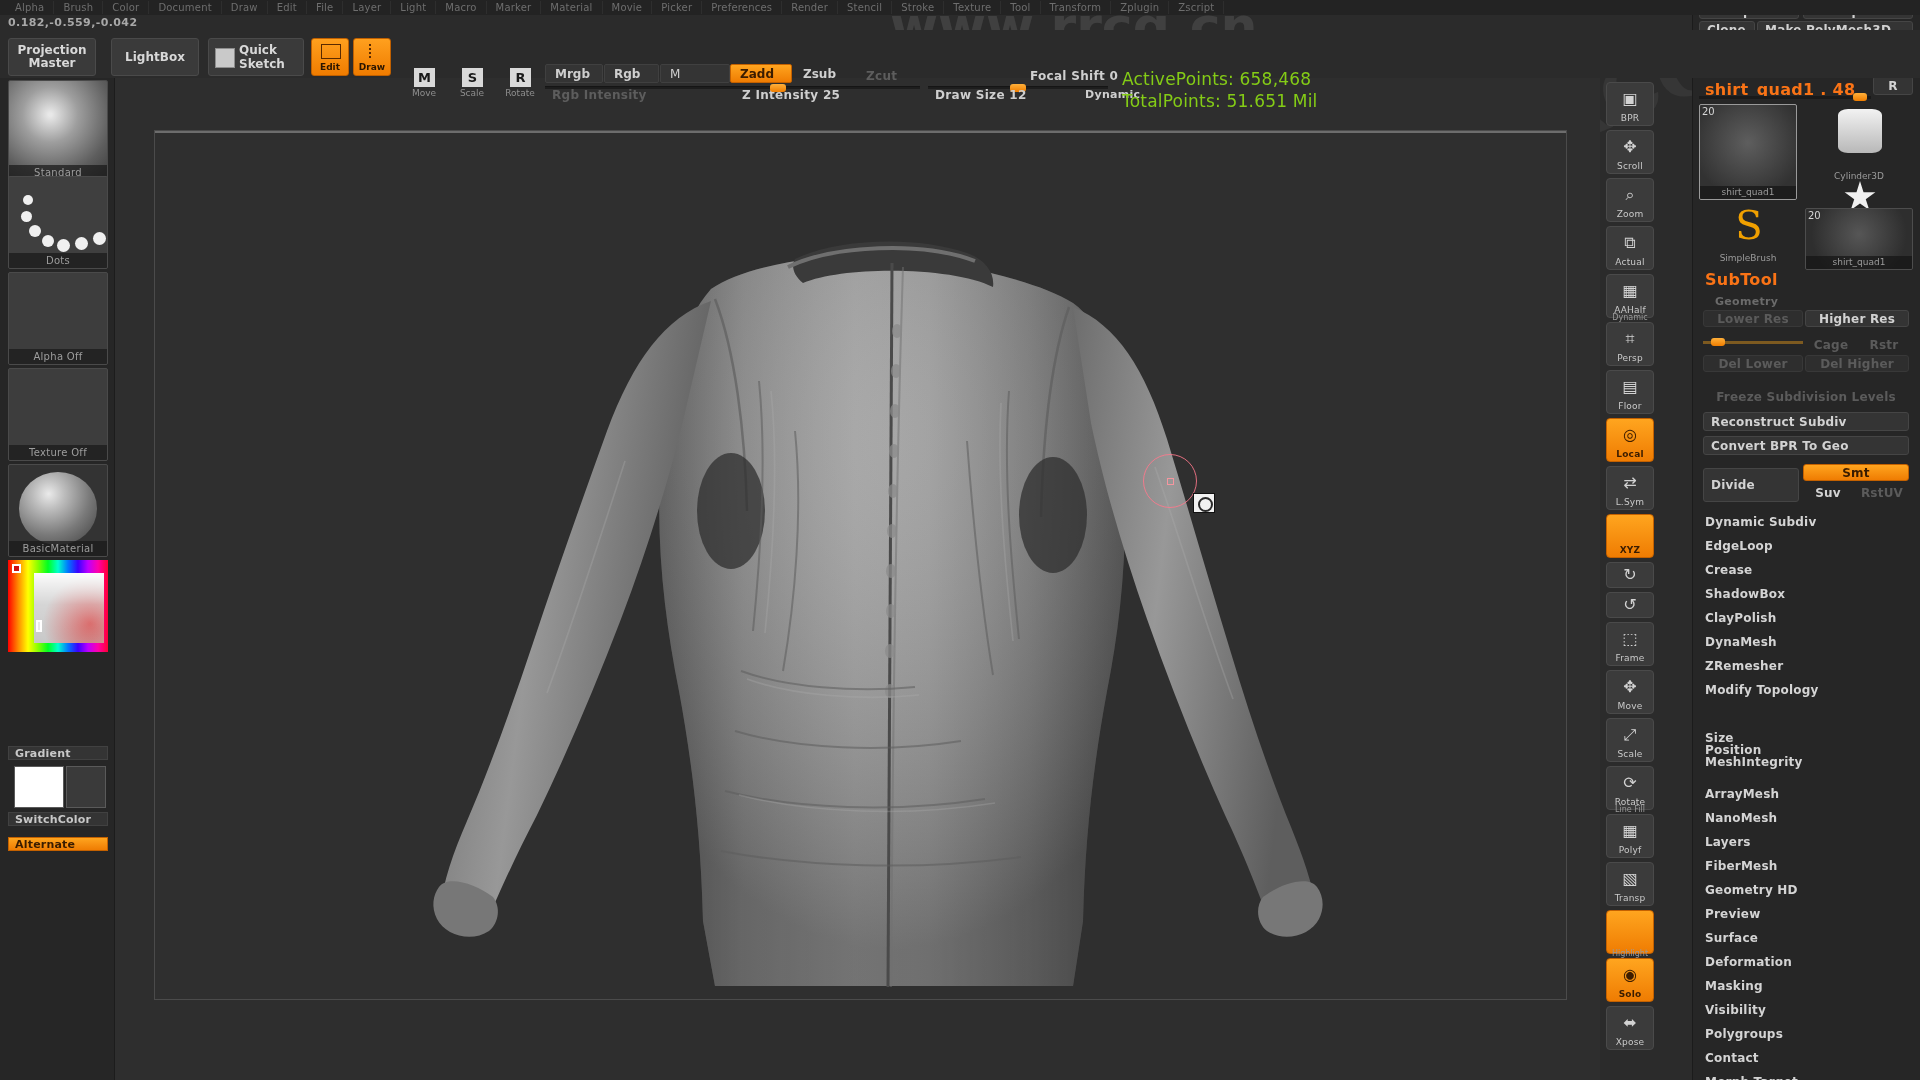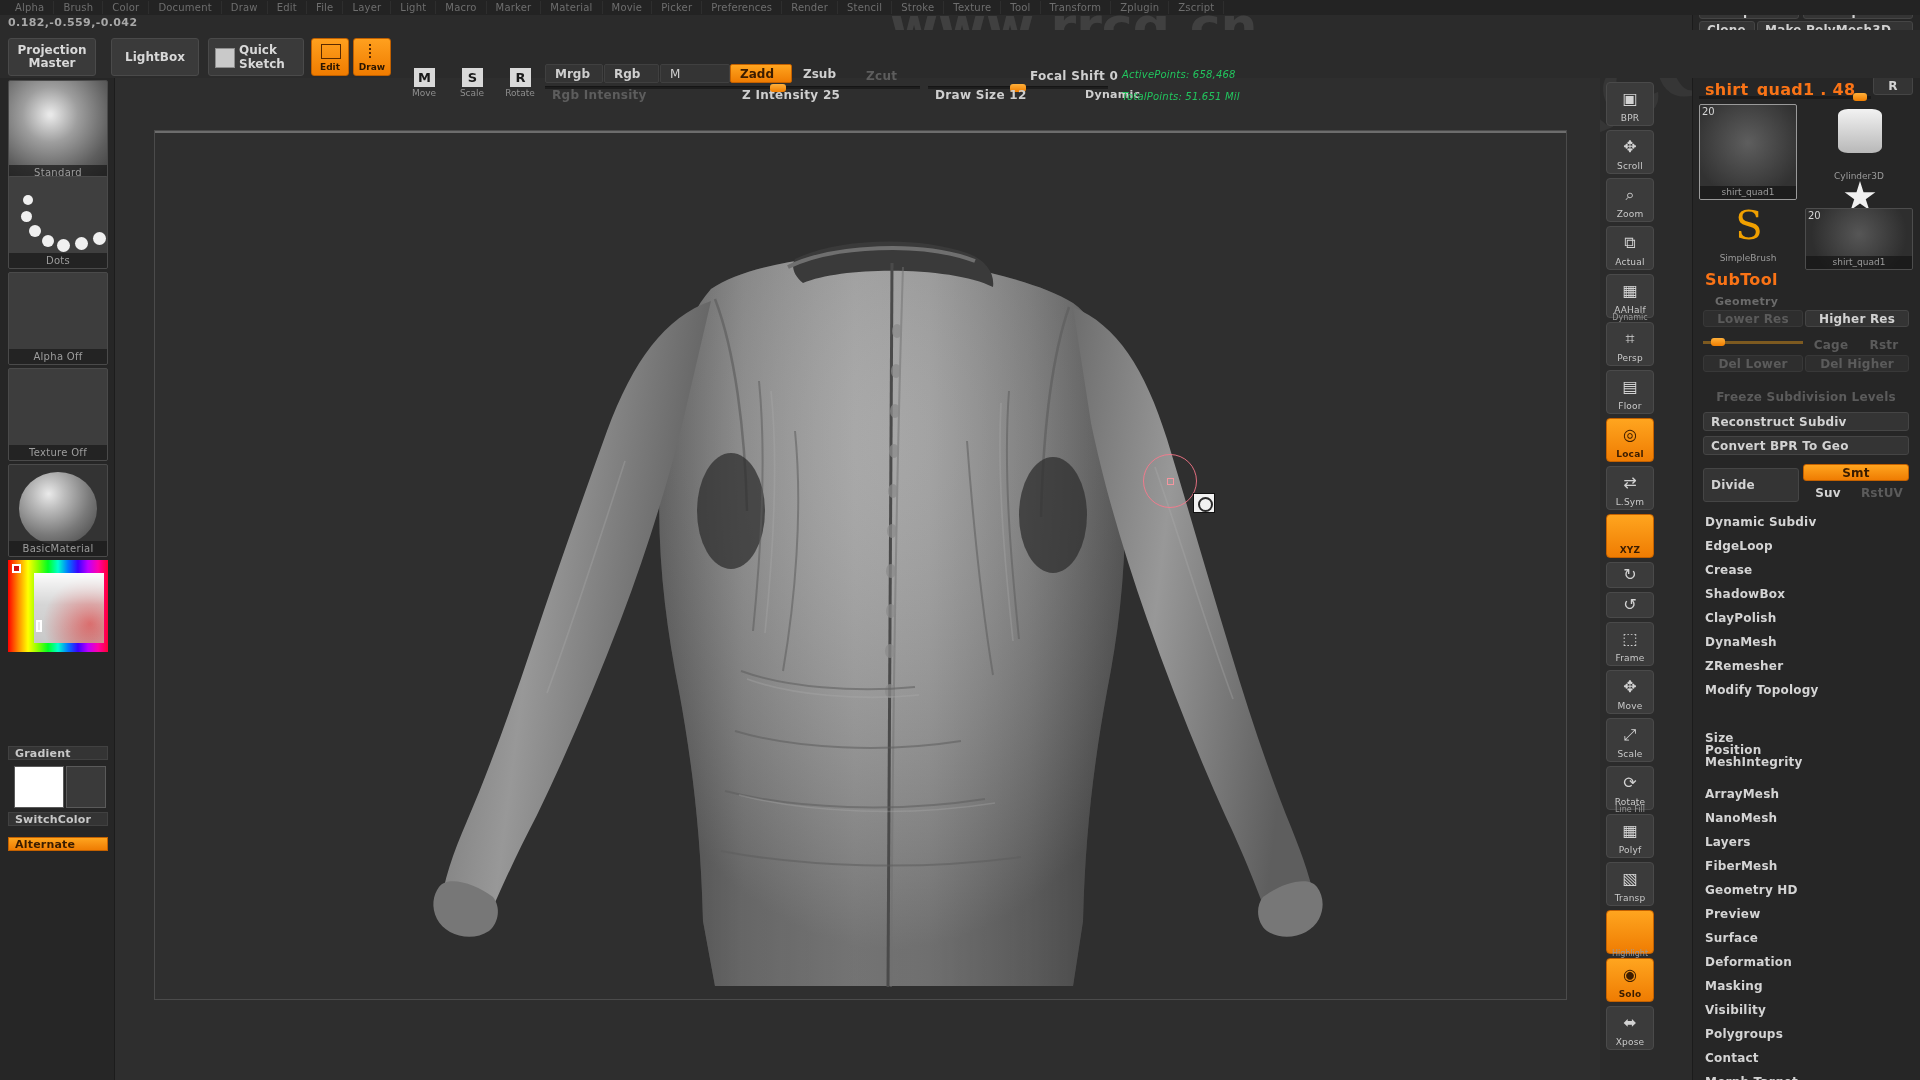--- a/index.html
+++ b/index.html
@@ -38,21 +38,21 @@
            padding-left:9px;cursor:pointer;}
   .tb-flat.on{background:linear-gradient(#ffa51f,#ef7c02);border-color:#c46100;color:#3a1c00;}
   .tb-lbl{position:absolute;font-size:12px;font-weight:bold;color:#cfcfcf;letter-spacing:.3px;}
   .tb-lbl.dim{color:#5d5d5d;}
   .slider{position:absolute;height:3px;background:#1d1d1d;border-top:1px solid #151515;}
   .slider .knob{position:absolute;top:-3px;width:16px;height:8px;border-radius:3px;
                 background:linear-gradient(#ffb03a,#ef7d00);}
   .modicon{position:absolute;width:21px;height:19px;background:#d9d9d9;color:#1a1a1a;
            font-size:13px;font-weight:bold;display:flex;align-items:center;justify-content:center;}
   .modsub{position:absolute;font-size:9px;color:#8e8e8e;text-align:center;width:36px;}
-  .stat{position:absolute;font-size:10px;color:#22c55e;letter-spacing:.2px;font-style:italic;}
+  .stat{position:absolute;font-size:17px;color:#84cc16;letter-spacing:.2px;}
 
   
   #leftbar{position:absolute;left:0;top:78px;width:115px;height:1002px;background:#262626;
            border-right:1px solid #1c1c1c;z-index:15;}
   .swatch{position:absolute;left:8px;width:100px;border:1px solid #4a4a4a;border-radius:2px;
           overflow:hidden;cursor:pointer;background:#3b3b3b;}
   .swatch .cap{position:absolute;left:0;bottom:0;width:100%;height:15px;background:rgba(25,25,25,.72);
                color:#9d9d9d;font-size:10px;text-align:center;line-height:15px;letter-spacing:.3px;}
   .sw-standard{background:radial-gradient(circle at 42% 34%,#e8e8e8 2%,#9e9e9e 32%,#5e5e5e 70%,#3a3a3a 100%);}
   .sw-dots{background:#3f3f3f;}

